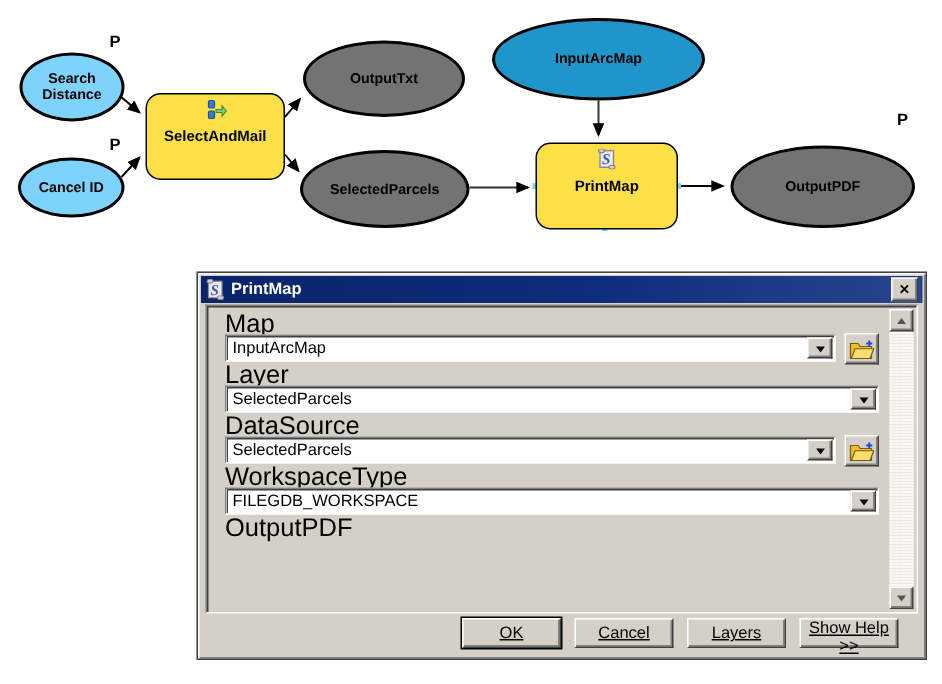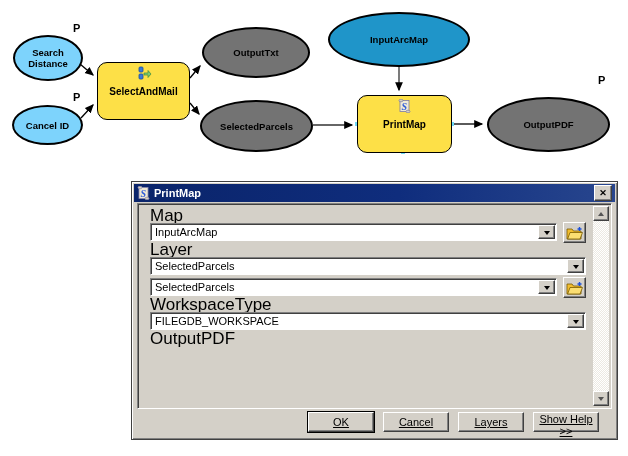--- a/index.html
+++ b/index.html
@@ -192,20 +192,21 @@
             <div class="fieldbox">
               <span class="fval">SelectedParcels</span>
               <span class="ddbtn">
                   <span class="tri-down"></span>
                 </span>
             </div>
           </div>
         </div>
 
         <div>
+          <div class="flabel">DataSource</div>
           <div class="fline">
             <div class="fieldbox narrow">
               <span class="fval">SelectedParcels</span>
               <span class="ddbtn">
                   <span class="tri-down"></span>
                 </span>
             </div>
             <button class="browse">
               <span style="display:flex">
                 <svg width="17" height="14" viewBox="0 0 17 14">

